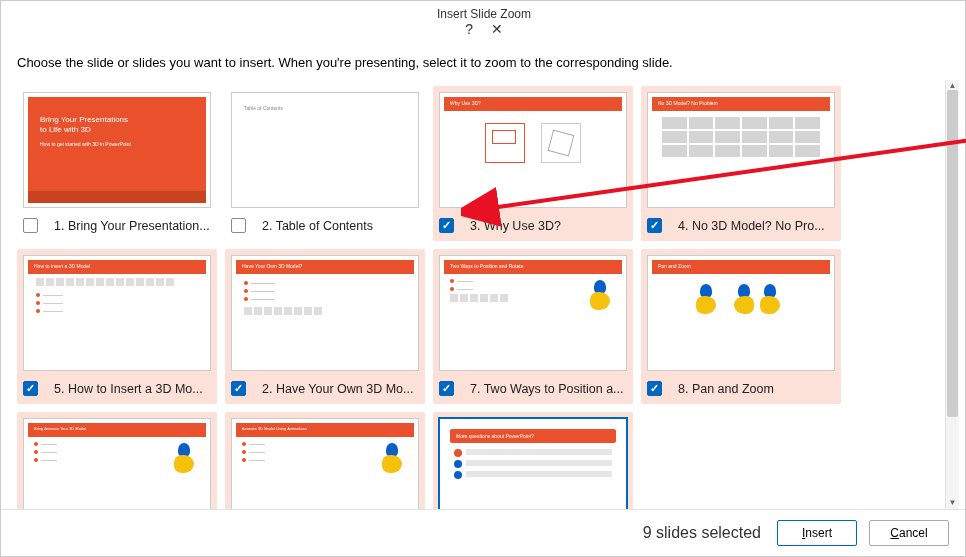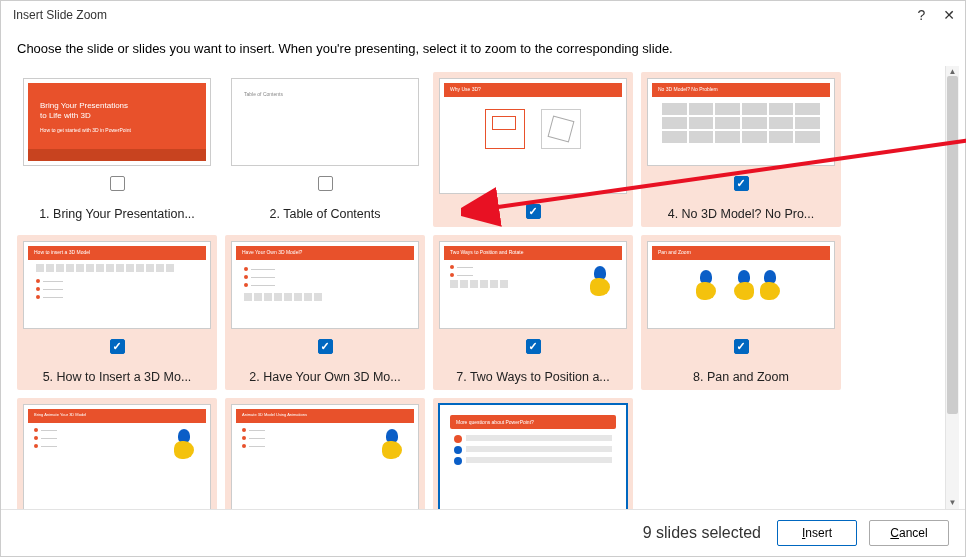--- a/index.html
+++ b/index.html
@@ -21,20 +21,21 @@
     flex-direction: column;
     position: relative;
   }
   .titlebar {
     display: flex;
     align-items: center;
     justify-content: space-between;
     padding: 6px 10px 6px 12px;
     font-size: 12px;
     color: #333;
+    flex-direction: column;
   }
   .titlebar-right { display: flex; gap: 18px; align-items: center; }
   .titlebar-right span { cursor: pointer; font-size: 14px; color: #333; }
   .close-x { font-size: 14px; }
   .instruction {
     padding: 12px 16px 10px 16px;
     font-size: 13px;
     color: #000000;
   }
   .content-wrap {
@@ -83,21 +84,20 @@
     background: #fff;
     overflow: hidden;
     position: relative;
     padding: 4px;
   }
   .slide-label-row {
     display: flex;
     align-items: center;
     gap: 16px;
     padding-top: 10px;
-    flex-direction: column;
   }
   .checkbox {
     width: 15px; height: 15px;
     border: 1px solid #888;
     border-radius: 2px;
     display: inline-flex;
     align-items: center;
     justify-content: center;
     flex-shrink: 0;
     background: #fff;
@@ -222,20 +222,21 @@
                   <div style="position:absolute;top:6px;left:6px;width:24px;height:14px;border:1px solid #e8512b;"></div>
                 </div>
               <div class="sm-box">
                   <div style="position:absolute;top:8px;left:8px;width:22px;height:22px;border:1px solid #aaa;transform:rotate(15deg);"></div>
                 </div>
             </div>
           </div>
         </div>
         <div class="slide-label-row">
           <span class="checkbox checked"></span>
+          <span class="slide-label">3. Why Use 3D?</span>
         </div>
       </div>
 
       <div class="slide-cell selected">
         <div class="thumb-wrap">
           <div class="sm-orange-hdr">
             <div class="hdr">No 3D Model? No Problem</div>
             <div class="sm-grid">
                 <div></div>
                 <div></div>

